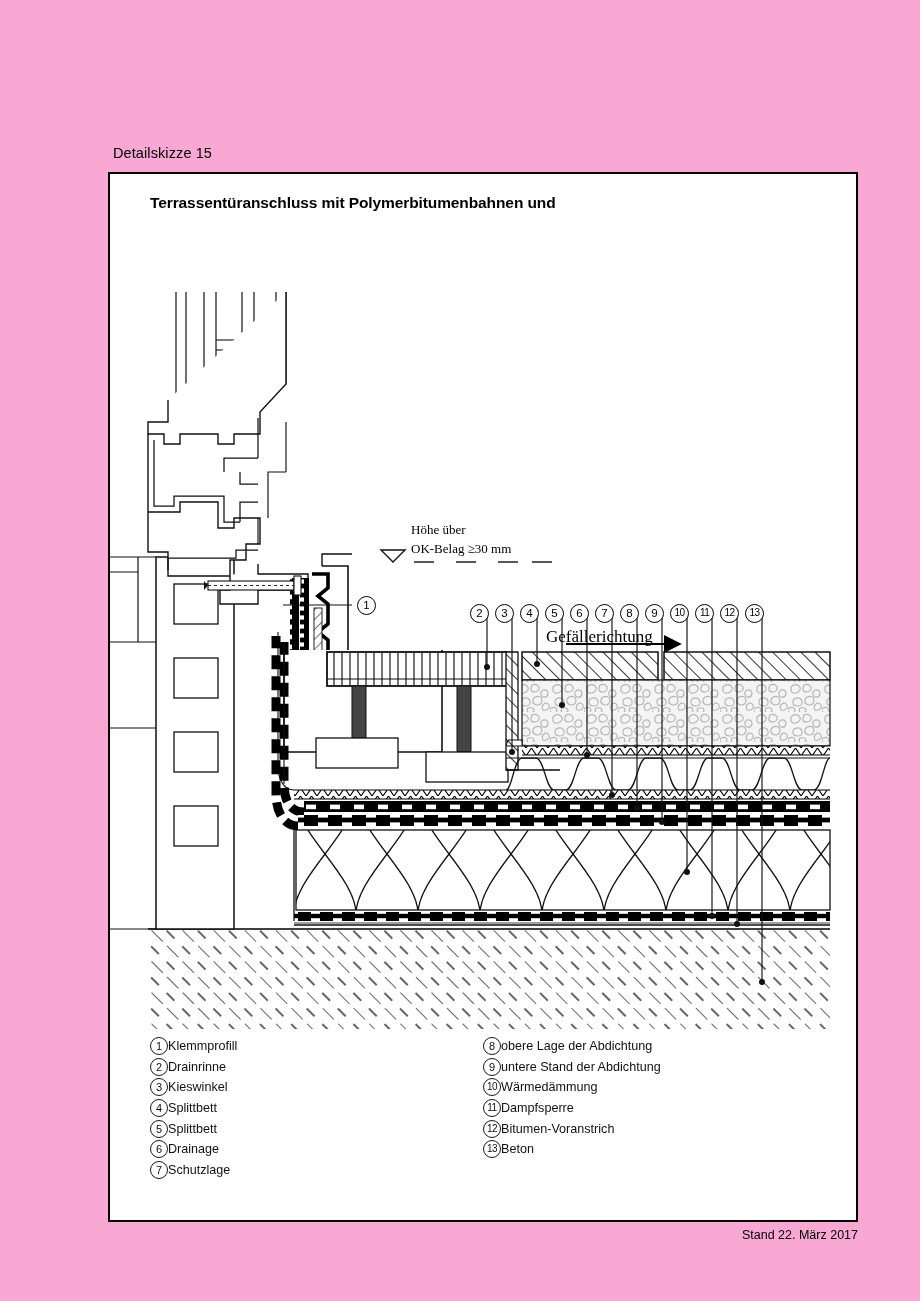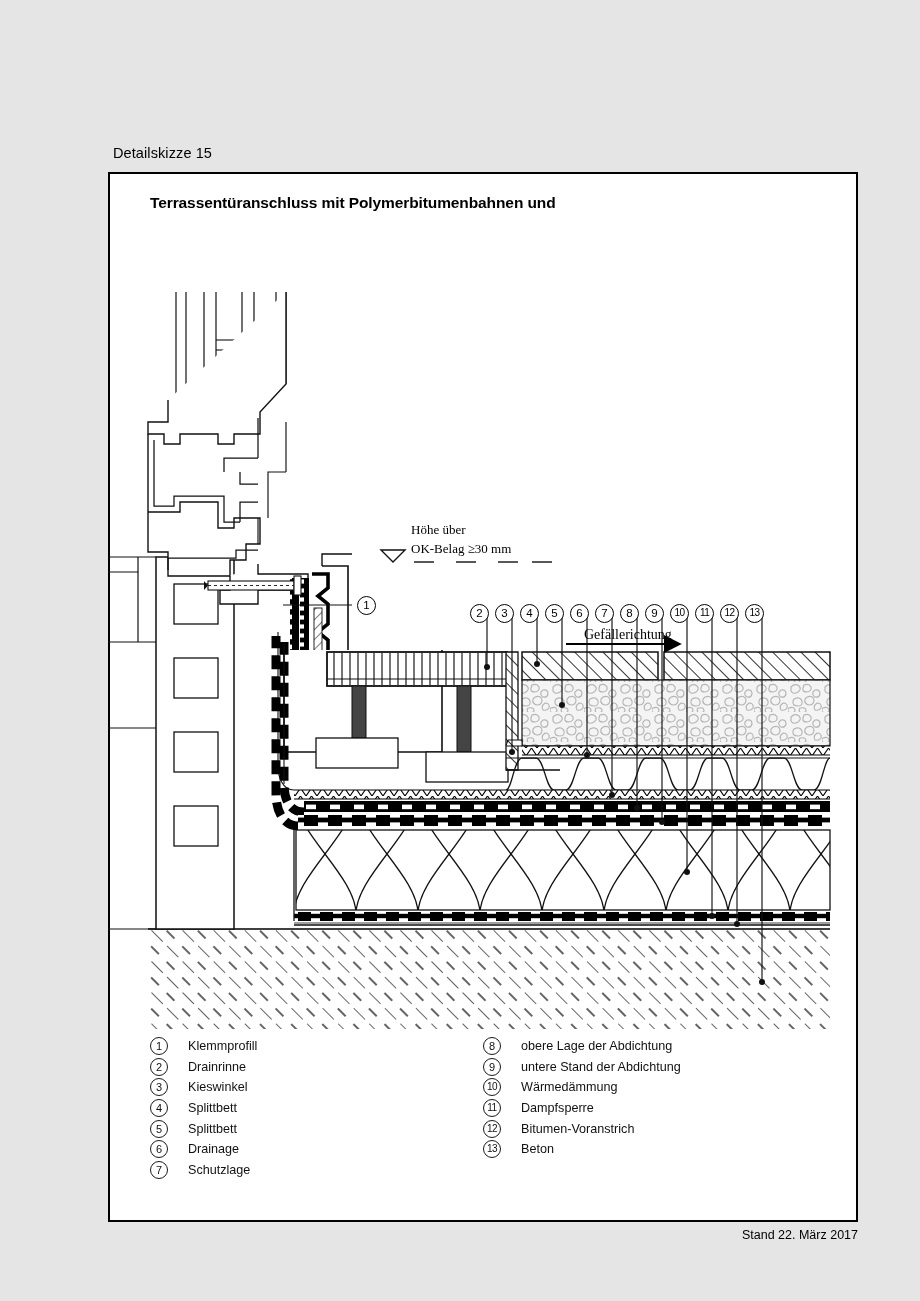--- a/index.html
+++ b/index.html
@@ -10,21 +10,21 @@
   }
   body {
     font-family: "Liberation Sans", sans-serif;
     color: #000000;
     -webkit-font-smoothing: antialiased;
   }
   #page {
     position: relative;
     width: 920px;
     height: 1301px;
-    background: #e5e5e5;
+    background: #f9a8d4;
     overflow: hidden;
   }
   
   #sheet-caption {
     position: absolute;
     left: 113px;
     top: 145px;
     font-size: 14.5px;
     line-height: 1.2;
     letter-spacing: 0.1px;
@@ -95,35 +95,34 @@
     border: 1px solid #1a1a1a;
     border-radius: 50%;
     font-size: 11px;
     line-height: 16px;
     text-align: center;
     box-sizing: border-box;
     color: #111;
   }
   .lg-num.wide { font-size: 10px; letter-spacing: -0.5px; }
   .lg-label {
-    margin-left: 20px;
     font-size: 12.6px;
     white-space: nowrap;
     color: #111;
   }
   
   .anno {
     position: absolute;
     font-size: 13px;
     white-space: nowrap;
     line-height: 1.45;
     font-family: Liberation Serif, serif;
   }
   #anno-hoehe { left: 411px; top: 521px; }
-  #anno-gefaelle { left: 584px; top: 625px; font-size: 14px; }
+  #anno-gefaelle { left: 546px; top: 625px; font-size: 17px; }
   
   .callout {
     position: absolute;
     width: 19px;
     height: 19px;
     border: 1.3px solid #000;
     border-radius: 50%;
     box-sizing: border-box;
     background: #fff;
     font-size: 11.5px;

